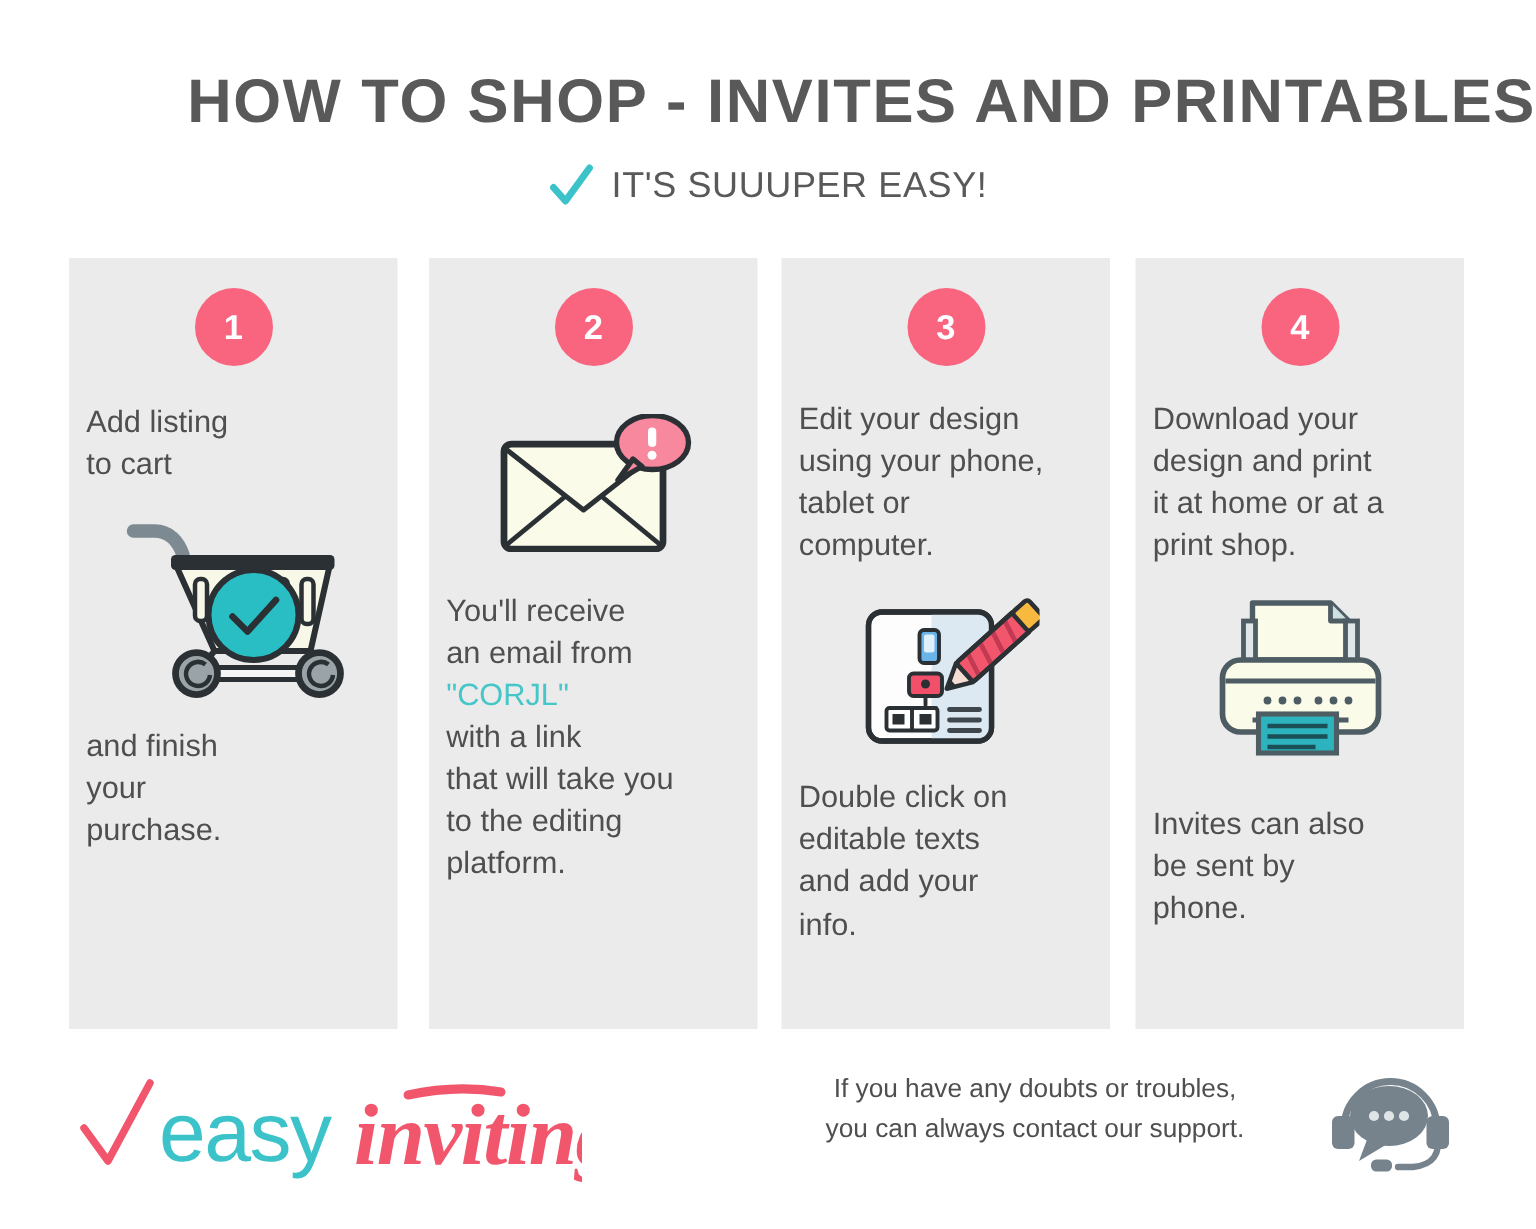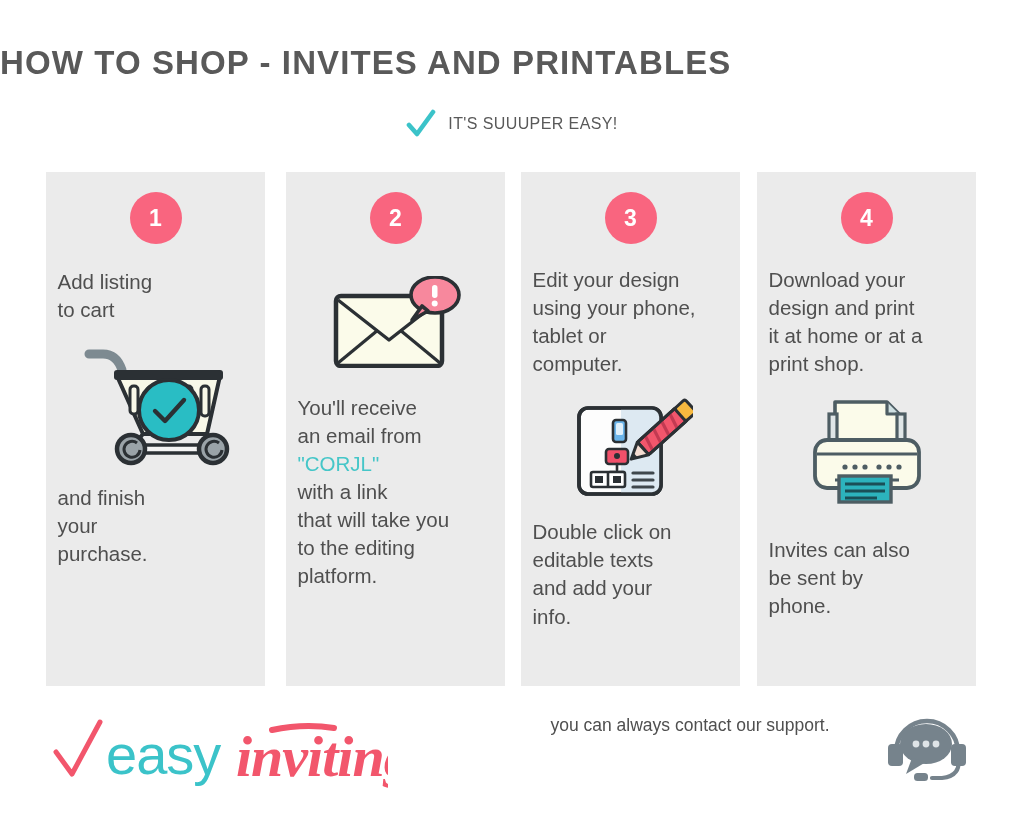--- a/index.html
+++ b/index.html
@@ -9,28 +9,28 @@
     font-family:"Liberation Sans","DejaVu Sans",sans-serif;
     color:#4a4a4a;
     overflow:hidden;
     position:relative;
   }
   .page{position:relative;width:1024px;height:819px;}
 
   
   .title{
     position:absolute;top:44px;left:0;width:1024px;
-    text-align:left;
-    font-size:33px;font-weight:bold;letter-spacing:1.1px;
+    text-align:right;
+    font-size:41px;font-weight:bold;letter-spacing:1.1px;
     color:#595959;
   }
   .subtitle{
     position:absolute;top:108px;left:0;width:1024px;
     text-align:center;
-    font-size:16px;font-weight:normal;letter-spacing:.4px;
+    font-size:24px;font-weight:normal;letter-spacing:.4px;
     color:#595959;
     display:flex;align-items:center;justify-content:center;gap:12px;
   }
   .check-teal{display:inline-block;width:30px;height:32px;}
 
   
   .panels{position:absolute;top:172px;left:46px;width:932px;height:514px;}
   .panel{
     position:absolute;top:0;width:219px;height:514px;
     background:#ebebeb;
@@ -252,20 +252,21 @@
         </g>
 
         <text x="58" y="66" font-family="'Liberation Sans',sans-serif" font-size="56" font-weight="normal" fill="#3bc3c9" letter-spacing="-1">easy</text>
 
         <text x="188" y="68" font-family="'Liberation Serif',serif" font-size="58" font-style="italic" font-weight="bold" fill="#f2566c" letter-spacing="-1">inviting</text>
         <path d="M224 22 q32 -7 62 -2" fill="none" stroke="#f2566c" stroke-width="6" stroke-linecap="round"></path>
       </svg>
     </div>
 
     <div class="support-text">
+      <div>If you have any doubts or troubles,</div>
       <div>you can always contact our support.</div>
     </div>
 
     <div class="support-icon">
       <svg width="86" height="78" viewBox="0 0 86 78">
 
         <path d="M12 48 A31 31 0 0 1 74 48" fill="none" stroke="#76838c" stroke-width="4.6" stroke-linecap="round"></path>
 
         <rect x="4" y="40" width="15" height="22" rx="4" fill="#76838c"></rect>
         <rect x="67" y="40" width="15" height="22" rx="4" fill="#76838c"></rect>

